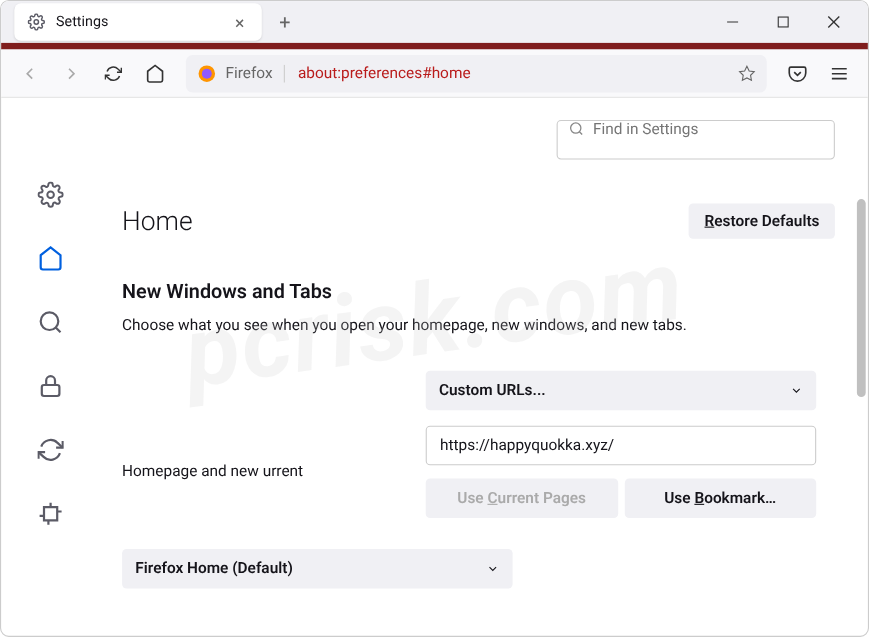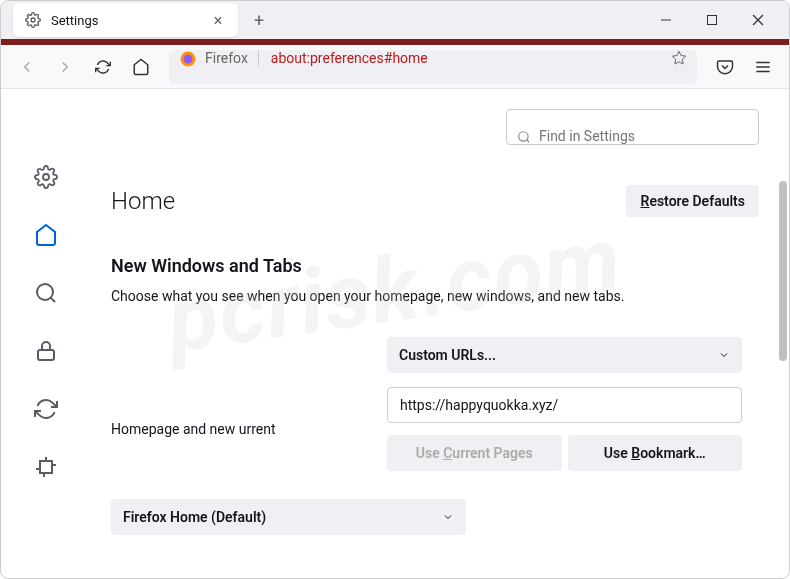--- a/index.html
+++ b/index.html
@@ -12,34 +12,34 @@
     .tab-icon { width: 16px; height: 16px; display: flex; align-items: center; justify-content: center; }
     .tab-title { font-size: 13px; color: #15141a; flex: 1; }
     .tab-close { width: 16px; height: 16px; display: flex; align-items: center; justify-content: center; cursor: pointer; color: #666; font-size: 16px; }
     .new-tab { width: 30px; height: 30px; display: flex; align-items: center; justify-content: center; cursor: pointer; color: #666; font-size: 18px; margin-left: 6px; }
     .win-controls { margin-left: auto; display: flex; gap: 0; }
     .win-btn { width: 46px; height: 40px; display: flex; align-items: center; justify-content: center; cursor: pointer; color: #333; }
     
     .toolbar { height: 44px; background: #f9f9fb; display: flex; align-items: center; padding: 0 10px; gap: 6px; border-bottom: 1px solid #e5e5e5; }
     .tb-btn { width: 32px; height: 32px; display: flex; align-items: center; justify-content: center; cursor: pointer; color: #aaa; border-radius: 4px; }
     .tb-btn.enabled { color: #333; }
-    .url-bar { flex: 1; height: 34px; background: #f0f0f4; border-radius: 6px; display: flex; align-items: flex-start; padding: 0 10px; gap: 8px; margin: 0 6px; }
+    .url-bar { flex: 1; height: 34px; background: #f0f0f4; border-radius: 6px; display: flex; align-items: center; padding: 0 10px; gap: 8px; margin: 0 6px; }
     .url-logo { width: 18px; height: 18px; display: flex; align-items: center; justify-content: center; }
     .url-label { font-size: 14px; color: #666; padding-right: 10px; border-right: 1px solid #ccc; }
     .url-text { font-size: 14px; color: #b91c1c; flex: 1; padding-left: 4px; }
     .url-star { color: #666; cursor: pointer; }
     
     .content { flex: 1; display: flex; overflow: hidden; position: relative; }
     .sidebar { width: 90px; padding: 75px 0 0 0; display: flex; flex-direction: column; align-items: center; gap: 32px; }
     .side-icon { width: 26px; height: 26px; display: flex; align-items: center; justify-content: center; color: #5b5b66; cursor: pointer; }
     .side-icon.active { color: #0060df; }
     
     .main { flex: 1; padding: 20px 30px 0 20px; overflow: hidden; position: relative; }
     .search-wrap { display: flex; justify-content: flex-end; margin-bottom: 40px; }
-    .search-box { width: 253px; height: 36px; border: 1px solid #ccc; border-radius: 4px; display: flex; align-items: flex-end; padding: 0 10px; gap: 8px; }
+    .search-box { width: 253px; height: 36px; border: 1px solid #ccc; border-radius: 4px; display: flex; align-items: flex-start; padding: 0 10px; gap: 8px; }
     .search-box input { border: none; outline: none; font-size: 14px; flex: 1; color: #666; background: transparent; }
     
     .page-title-row { display: flex; align-items: center; justify-content: space-between; margin-bottom: 38px; }
     .page-title { font-size: 24px; font-weight: 300; color: #15141a; }
     .restore-btn { padding: 8px 14px; background: #f0f0f4; border: none; border-radius: 4px; font-size: 14px; cursor: pointer; font-weight: 600; color: #15141a; }
     .restore-btn span.u { text-decoration: underline; }
     
     .section-title { font-size: 18px; font-weight: 600; color: #15141a; margin-bottom: 10px; }
     .section-desc { font-size: 14px; color: #15141a; margin-bottom: 30px; line-height: 1.5; }
     

